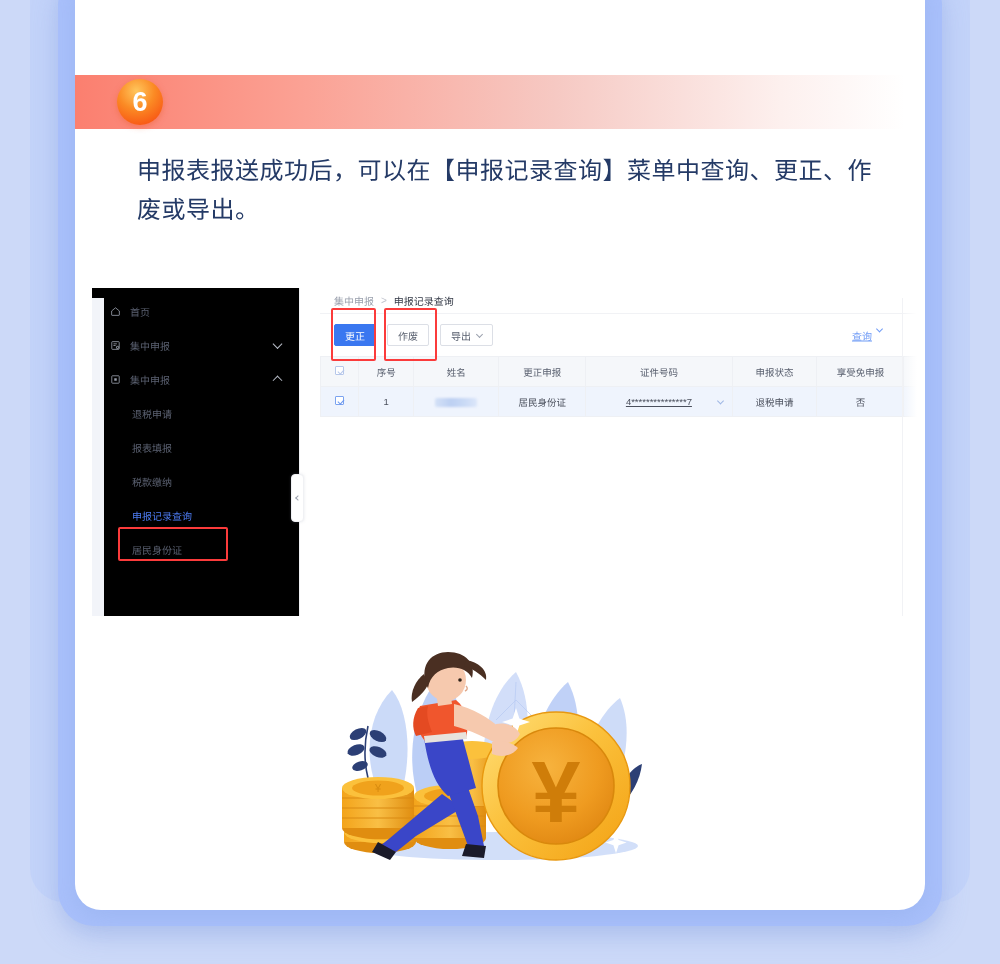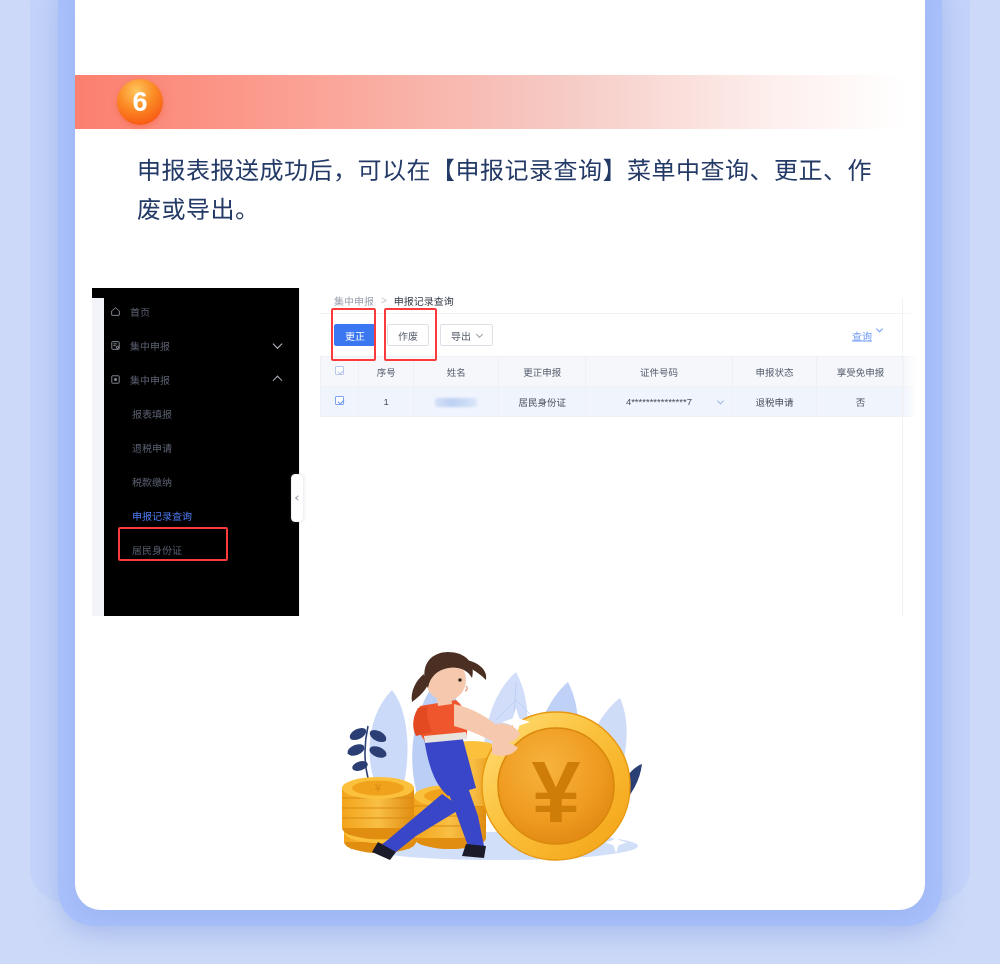--- a/index.html
+++ b/index.html
@@ -260,21 +260,21 @@
   }
   .cbox.blue::after { border-color: #6a97ef; }
   .redact {
     display: inline-block;
     width: 42px; height: 9px;
     border-radius: 2px;
     background: linear-gradient(to right, #d4e1f7 0%, #bdd0f2 38%, #cbdbf6 72%, #dce7fa 100%);
     filter: blur(1.1px);
     vertical-align: middle;
   }
-  .idcell { position: relative; }
+  .idcell { position: relative; text-decoration: underline; }
   .idcell .dd {
     position: absolute; right: 9px; top: 50%;
     width: 5px; height: 5px;
     border-right: 1.1px solid #9fb6e4;
     border-bottom: 1.1px solid #9fb6e4;
     transform: translateY(-70%) rotate(45deg);
   }
   .shot-rightfade {
     position: absolute; right: 0; top: 10px; bottom: 0; width: 24px;
     background: linear-gradient(to right, rgba(255,255,255,0) 0%, #ffffff 62%);
@@ -339,24 +339,24 @@
           <svg viewBox="0 0 16 16" fill="none" stroke="currentColor" stroke-width="1.2">
             <rect x="2.6" y="2.6" width="10.8" height="10.8" rx="1"></rect>
             <rect x="6.2" y="6.2" width="3.6" height="3.6" fill="currentColor" stroke="none"></rect>
           </svg>
         </span>
         <span>集中申报</span>
         <i class="chev up"></i>
       </div>
 
       <div class="menu-sub">
+        <span>退税申请</span>
+      </div>
+      <div class="menu-sub">
         <span>报表填报</span>
-      </div>
-      <div class="menu-sub">
-        <span>退税申请</span>
       </div>
       <div class="menu-sub">
         <span>税款缴纳</span>
       </div>
       <div class="menu-sub active">
         <span>申报记录查询</span>
       </div>
       <div class="menu-sub">
         <span>居民身份证</span>
       </div>

